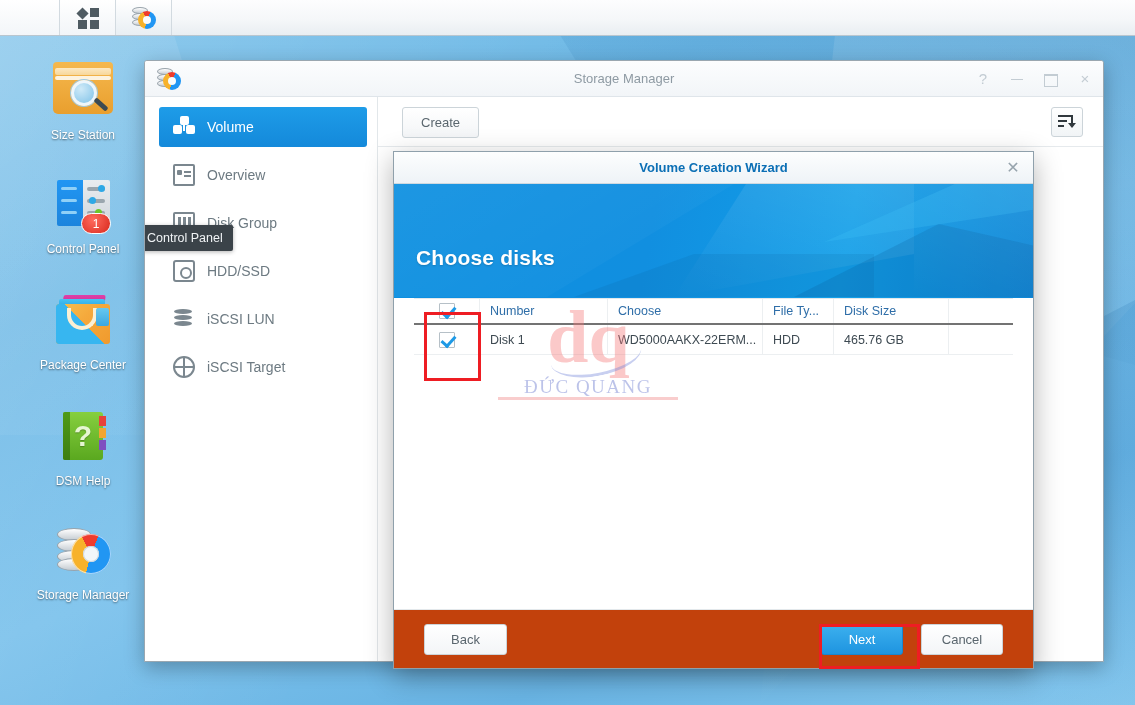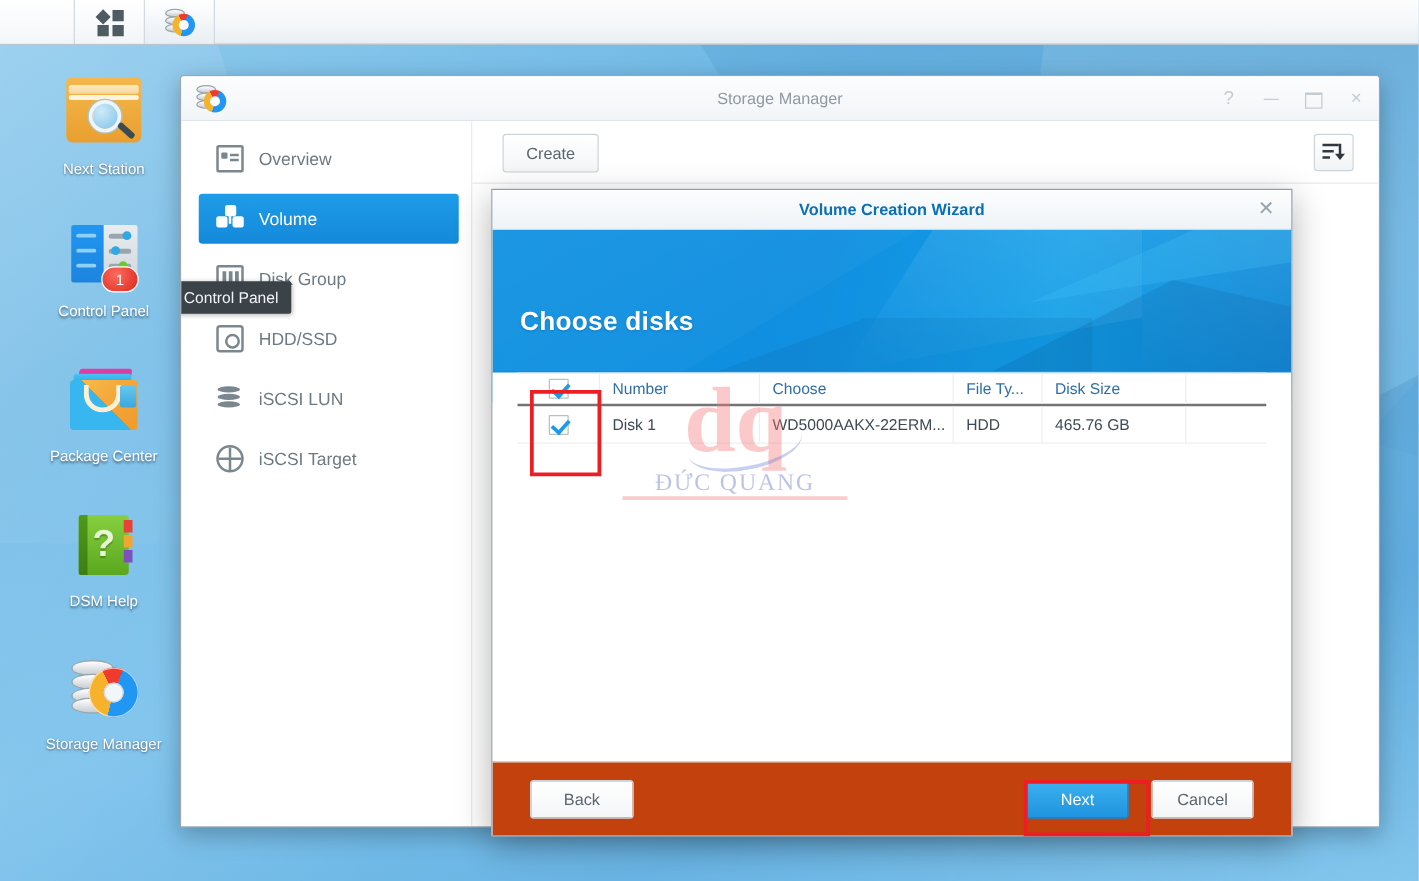--- a/index.html
+++ b/index.html
@@ -365,21 +365,21 @@
   </div>
   <div class="tb-rest"></div>
 </div>
 
 <div class="desk-icon" style="left:28px; top:58px;">
   <div class="glyph">
     <span class="ic-folder"></span>
       <span class="ic-mag"></span>
       <span class="ic-mag-h"></span>
   </div>
-  <div>Next Station</div>
+  <div>Size Station</div>
 </div>
 
 <div class="desk-icon" style="left:28px; top:172px;">
   <div class="glyph">
     <span class="cp-left"></span>
     <span class="cp-right"></span>
     <span class="cp-line" style="left:10px;top:15px;width:16px;"></span>
     <span class="cp-line" style="left:10px;top:27px;width:16px;"></span>
     <span class="cp-line" style="left:10px;top:39px;width:16px;"></span>
     <span class="cp-rline" style="left:36px;top:15px;width:18px;"></span>
@@ -447,33 +447,33 @@
       <span class="wc wc-min"></span>
       <span class="wc wc-max"></span>
       <span class="wc">×</span>
     </div>
   </div>
 
   <div id="win-body">
 
     <div id="sidebar">
 
-      <div class="nav-item">
-        <span class="nav-ico ic-overview"></span>
-        <span>Overview</span>
-      </div>
-
       <div class="nav-item active">
         <span class="nav-ico ic-volume">
           <i class="stem"></i>
             <i class="cube c1"></i>
             <i class="cube c2"></i>
             <i class="cube c3"></i>
         </span>
         <span>Volume</span>
+      </div>
+
+      <div class="nav-item">
+        <span class="nav-ico ic-overview"></span>
+        <span>Overview</span>
       </div>
 
       <div class="nav-item">
         <span class="nav-ico ic-diskgroup">
             <i></i>
             <i></i>
             <i></i>
           </span>
         <span>Disk Group</span>
       </div>

